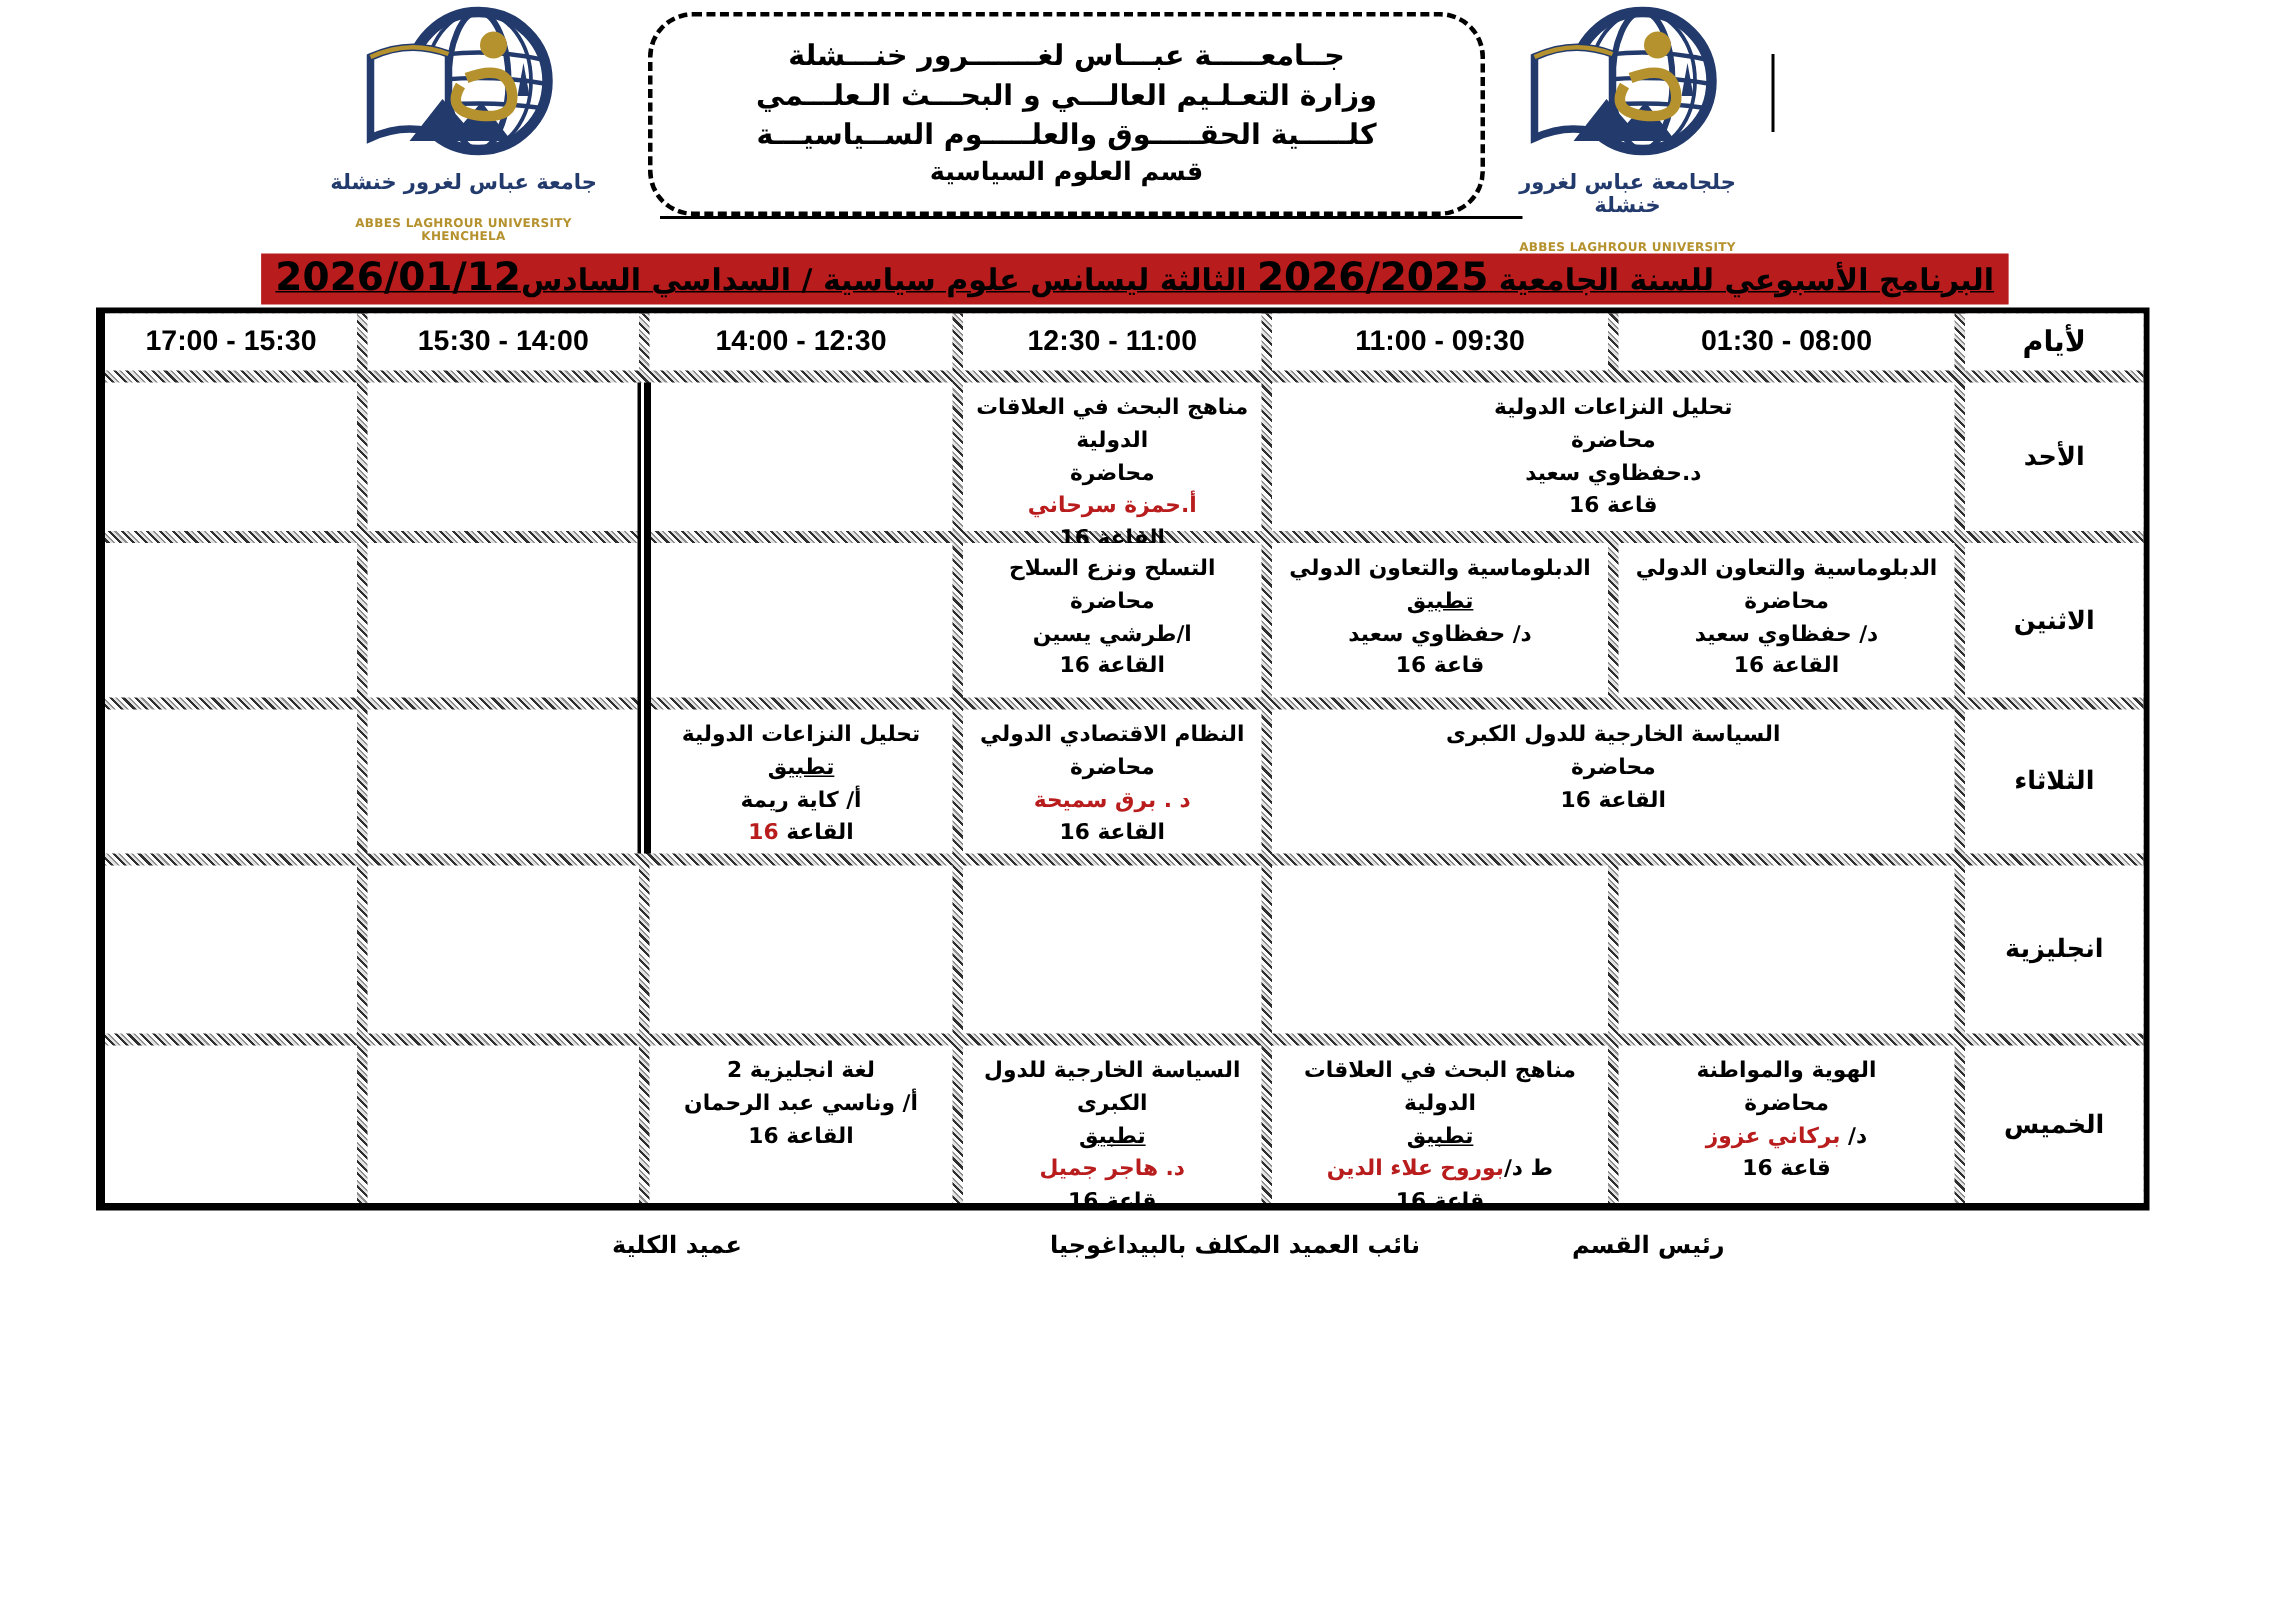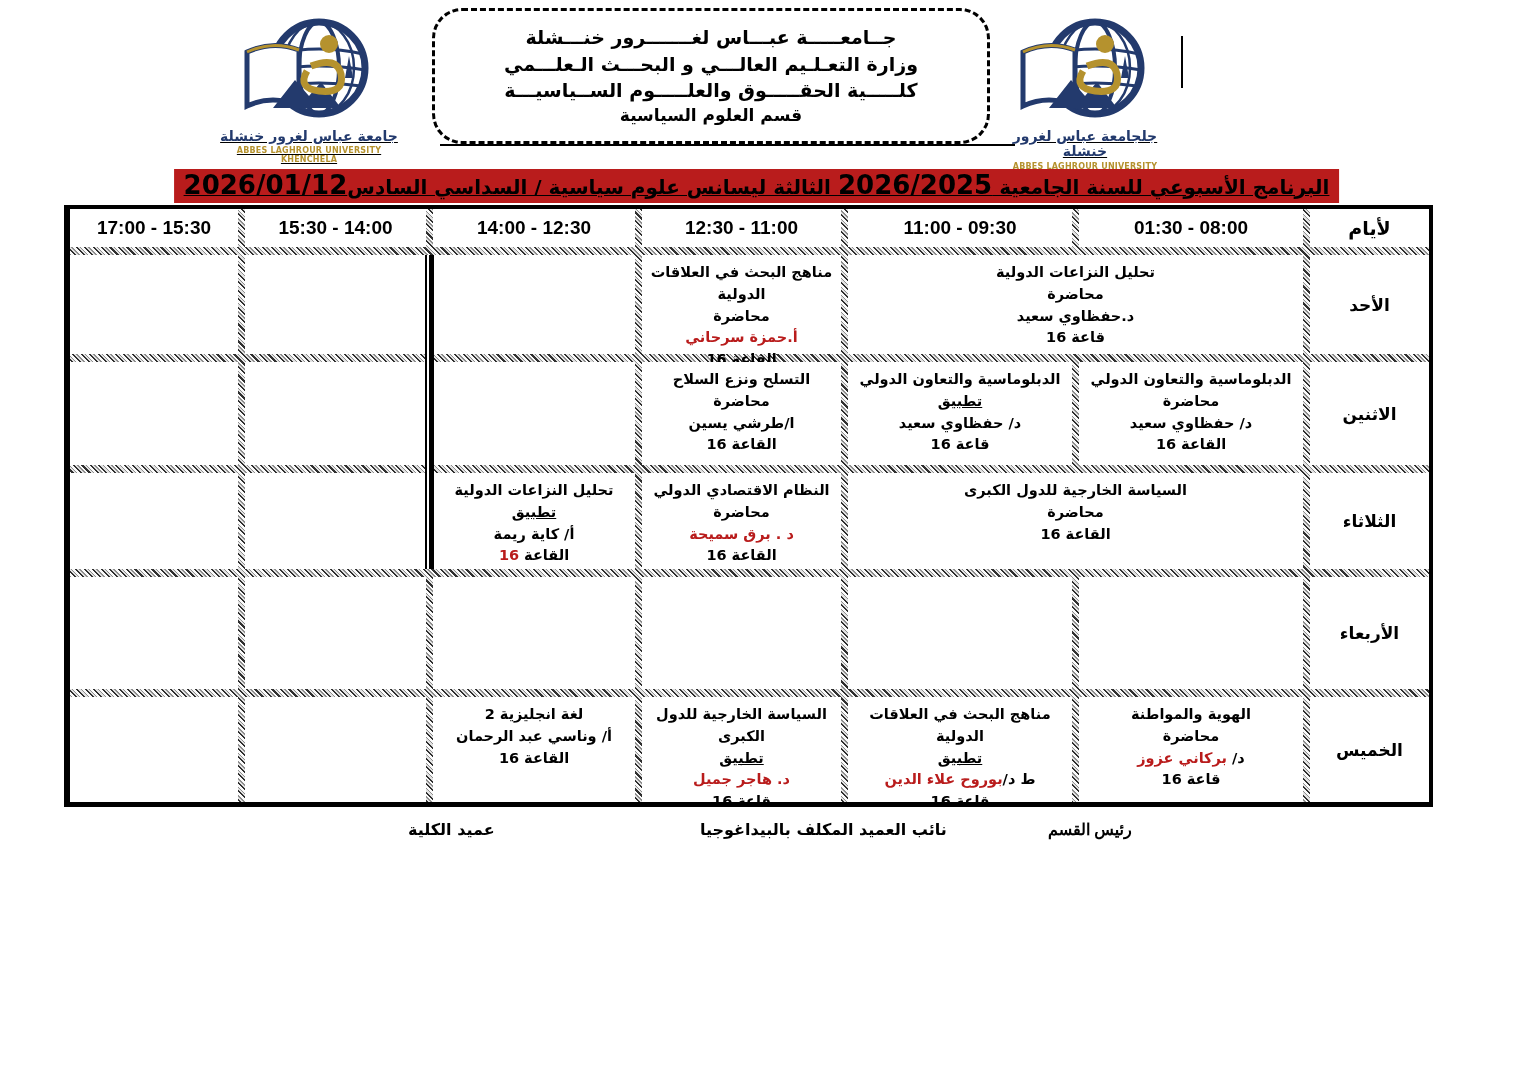--- a/index.html
+++ b/index.html
@@ -1,24 +1,24 @@
 <!DOCTYPE html>
 <html lang="ar"><head>
 <meta charset="utf-8">
 <style>
   html,body{margin:0;padding:0;background:#fff;}
   body{width:1513px;height:1069px;font-family:"DejaVu Sans",sans-serif;color:#000;}
   .page{position:relative;width:1513px;height:1069px;overflow:hidden;background:#fff;}
 
   
-  .logo{position:absolute;top:18px;width:178px;text-align:center;text-decoration:underline;}
+  .logo{position:absolute;top:4px;width:178px;text-align:center;}
   .logo-left{left:220px;}
   .logo-right{left:996px;}
   .logo-ar{color:#233a6d;font-size:14px;font-weight:bold;direction:rtl;line-height:1.1;margin-top:1px;}
-  .logo-en{color:#b5922e;font-size:8px;font-weight:bold;letter-spacing:.2px;margin-top:2px;}
+  .logo-en{color:#b5922e;font-size:8px;font-weight:bold;letter-spacing:.2px;margin-top:14px;}
 
   
   .ministry-box{position:absolute;left:432px;top:8px;width:552px;height:130px;
     border:3px dashed #000;border-radius:30px;display:flex;flex-direction:column;
     justify-content:center;text-align:center;direction:rtl;font-weight:bold;
     font-size:19px;line-height:1.4;background:#fff;}
   .ministry-box .l4{font-size:17px;}
   .box-underline{position:absolute;left:440px;top:144px;width:575px;height:2px;background:#000;}
   .stray-vline{position:absolute;left:1181px;top:36px;width:2px;height:52px;background:#000;}
 
@@ -48,21 +48,21 @@
   .course{text-align:center;padding:7px 3px 0 3px;font-size:14.5px;font-weight:bold;line-height:1.5;}
   .red{color:#b91c1c;}
   .u{text-decoration:underline;}
   .black-bar{position:absolute;left:355px;top:46px;width:9px;height:314px;
     background:linear-gradient(90deg,#000 0 2.5px,#fff 2.5px 4.5px,#000 4.5px 9px);}
 
   
   .sig{position:absolute;top:820px;font-weight:bold;font-size:16px;direction:rtl;white-space:nowrap;}
   .sig-dean{left:408px;}
   .sig-vice{left:700px;}
-  .sig-head{left:1048px;font-family:Liberation Serif, serif;}
+  .sig-head{left:1048px;}
 </style>
 </head>
 <body>
 
 <div class="page">
 
   <div class="logo logo-left">
     <svg width="152" height="106" viewBox="0 0 152 106">
       <g transform="translate(86,50)">
         <circle r="46" fill="none" stroke="#233a6d" stroke-width="7"></circle>
@@ -177,21 +177,21 @@
         <div><span>القاعة 16</span></div>
       </div>
       <div class="cell course">
         <div>تحليل النزاعات الدولية</div>
         <div class="u">تطبيق</div>
         <div><span>أ/ كاية ريمة</span></div>
         <div><span>القاعة </span><span class="red">16</span></div>
       </div>
       <div class="cell"></div>
       <div class="cell"></div>
-      <div class="cell day-cell">الأربعاء</div>
+      <div class="cell day-cell">انجليزية</div>
       <div class="cell"></div>
       <div class="cell"></div>
       <div class="cell"></div>
       <div class="cell"></div>
       <div class="cell"></div>
       <div class="cell"></div>
       <div class="cell day-cell">الخميس</div>
       <div class="cell course">
         <div>الهوية والمواطنة</div>
         <div>محاضرة</div>

